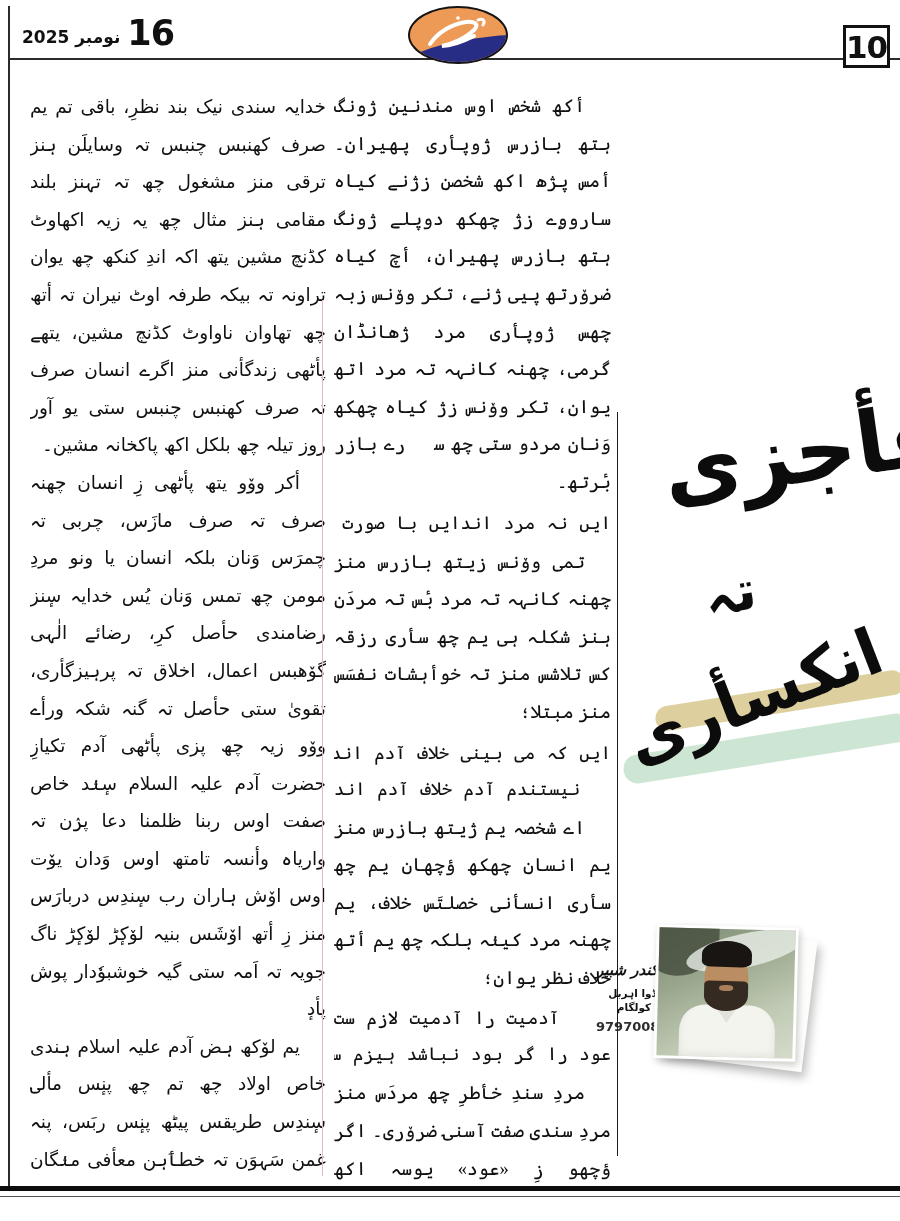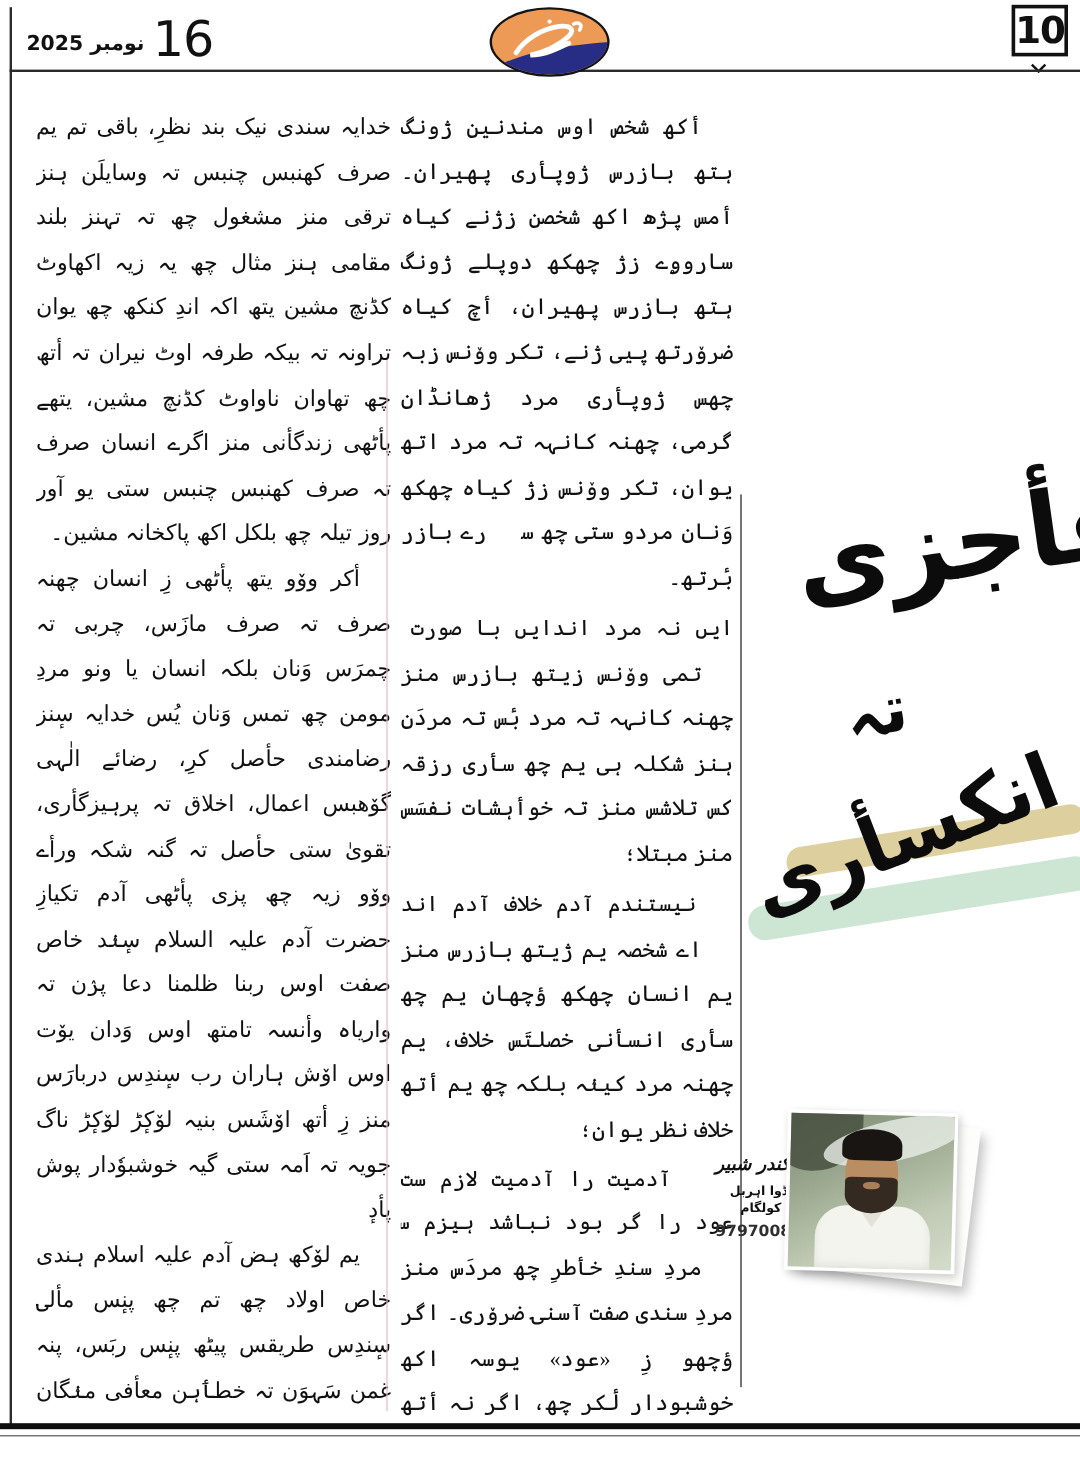--- a/index.html
+++ b/index.html
@@ -8,31 +8,31 @@
   .page { position:relative; width:900px; height:1221px; background:#fff; overflow:hidden; }
 
   
   .left-border { position:absolute; left:8px; top:6px; width:2px; height:1182px; background:#2b2b2b; }
   .header-rule { position:absolute; left:8px; top:58px; width:892px; height:2px; background:#2b2b2b; }
   .bottom-rule-thick { position:absolute; left:0; top:1186px; width:900px; height:5px; background:#0d0d0d; }
   .bottom-rule-thin  { position:absolute; left:0; top:1196px; width:900px; height:1px; background:#555; }
 
   
   .date-block { position:absolute; left:22px; top:16px; direction:rtl; display:flex; align-items:flex-end; gap:7px; }
-  .date-day  { font-size:41px; font-weight:normal; line-height:34px; letter-spacing:-1px;text-align:right; }
+  .date-day  { font-size:35px; font-weight:bold; line-height:34px; letter-spacing:-1px;text-align:right; }
   .date-rest { font-size:17px; font-weight:bold; padding-bottom:3px;text-align:right; }
 
   .logo { position:absolute; left:408px; top:6px; width:100px; height:58px; z-index:5; }
   .logo-ellipse { position:absolute; inset:0; border:2px solid #141414; border-radius:50%;
     background:#ee9a57; overflow:hidden; }
   .logo-swoosh { position:absolute; left:-12px; bottom:-16px; width:130px; height:38px;
     background:#272c84; border-radius:100% 40% 60% 60% / 100% 30% 60% 60%; transform:rotate(-7deg); }
   .logo-script { position:absolute; inset:0; }
 
-  .page-num-box { position:absolute; left:843px; top:4px; width:47px; height:43px;
+  .page-num-box { position:absolute; left:843px; top:25px; width:47px; height:43px;
     border:3px solid #111; background:#fff; text-align:center; z-index:4; }
   .page-num-box span { font-size:31px; font-weight:bold; line-height:38px; letter-spacing:-1px; }
   .page-num-arrow { position:absolute; left:861px; top:50px; width:9px; height:9px;
     border-right:2px solid #111; border-bottom:2px solid #111; transform:rotate(45deg); }
 
   
   .col { position:absolute; top:88px; height:1096px; overflow:hidden; direction:rtl;
     font-size:18.5px; line-height:37.6px; text-align:justify; }
   .col-left { left:30px;  width:296px; }
   .col-mid  { left:334px; width:277px;font-family:Liberation Serif, serif; }
@@ -120,20 +120,21 @@
 
   <div class="divider-pink"></div>
 
   <div class="col col-mid">
     <p class="para">أکھ شخص اوس مندنین ژونگ ہتھ بازرس ژوپأری پھیران۔ أمس پژھ اکھ شخصن زژنے کیاہ ساروۄے زژ چھکھ دوپلے ژونگ ہتھ بازرس پھیران، أچ کیاہ ضرۆرتھ پیی ژنے، تکر ووٚنس زبہ چھس ژوپأری مرد ژھانڈان گرمی، چھنہ کانہہ تہ مرد اتھ یوان، تکر ووٚنس زژ کیاہ چھکھ وَنان مردو ستی چھ سوٗرے بازر بٔرتھ۔</p>
     <div class="verse">
       <div class="verse-line">ایں نہ مرد اندایں با صورت اند</div>
     </div>
     <p class="para">تمی ووٚنس زیتھ بازرس منز چھنہ کانہہ تہ مرد بٔس تہ مردَن ہنز شکلہ ہی یم چھ سأری رزقہ کس تلاشس منز تہ خوأہشات نفسَس منز مبتلا؛</p>
     <div class="verse">
+      <div class="verse-line">ایں کہ می بینی خلاف آدم اند</div>
       <div class="verse-line">نیستندم آدم خلاف آدم اند</div>
     </div>
     <p class="para">اے شخصہ یم ژیتھ بازرس منز یم انسان چھکھ ؤچھان یم چھ سأری انسأنی خصلتَس خلاف، یم چھنہ مرد کینٛہ بلکہ چھ یم أتھ خلاف نظر یوان؛</p>
     <div class="verse">
       <div class="verse-line">آدمیت را آدمیت لازم ست</div>
       <div class="verse-line">عود را گر بود نباشد ہیزم ست</div>
     </div>
     <p class="para">مردِ سندِ خأطرِ چھ مردَس منز مردِ سندی صفت آسنۍ ضرۆری۔ اگر ؤچھو زِ «عود» یوسہ اکھ خوشبودار لٔکر چھ، اگر نہ أتھ منز خوشبوٗ عود آسہ ہے کینٛہ، تیلہ کیاہ فرق أس أتھ تہ عام لٔکرِ، تیلہ کیاہ ؤنو أتھ بے خوشبوٗدار لٔکر، عام لٔکر یوسہ ذالنَس چھ لگان؛</p>
 
   </div>

